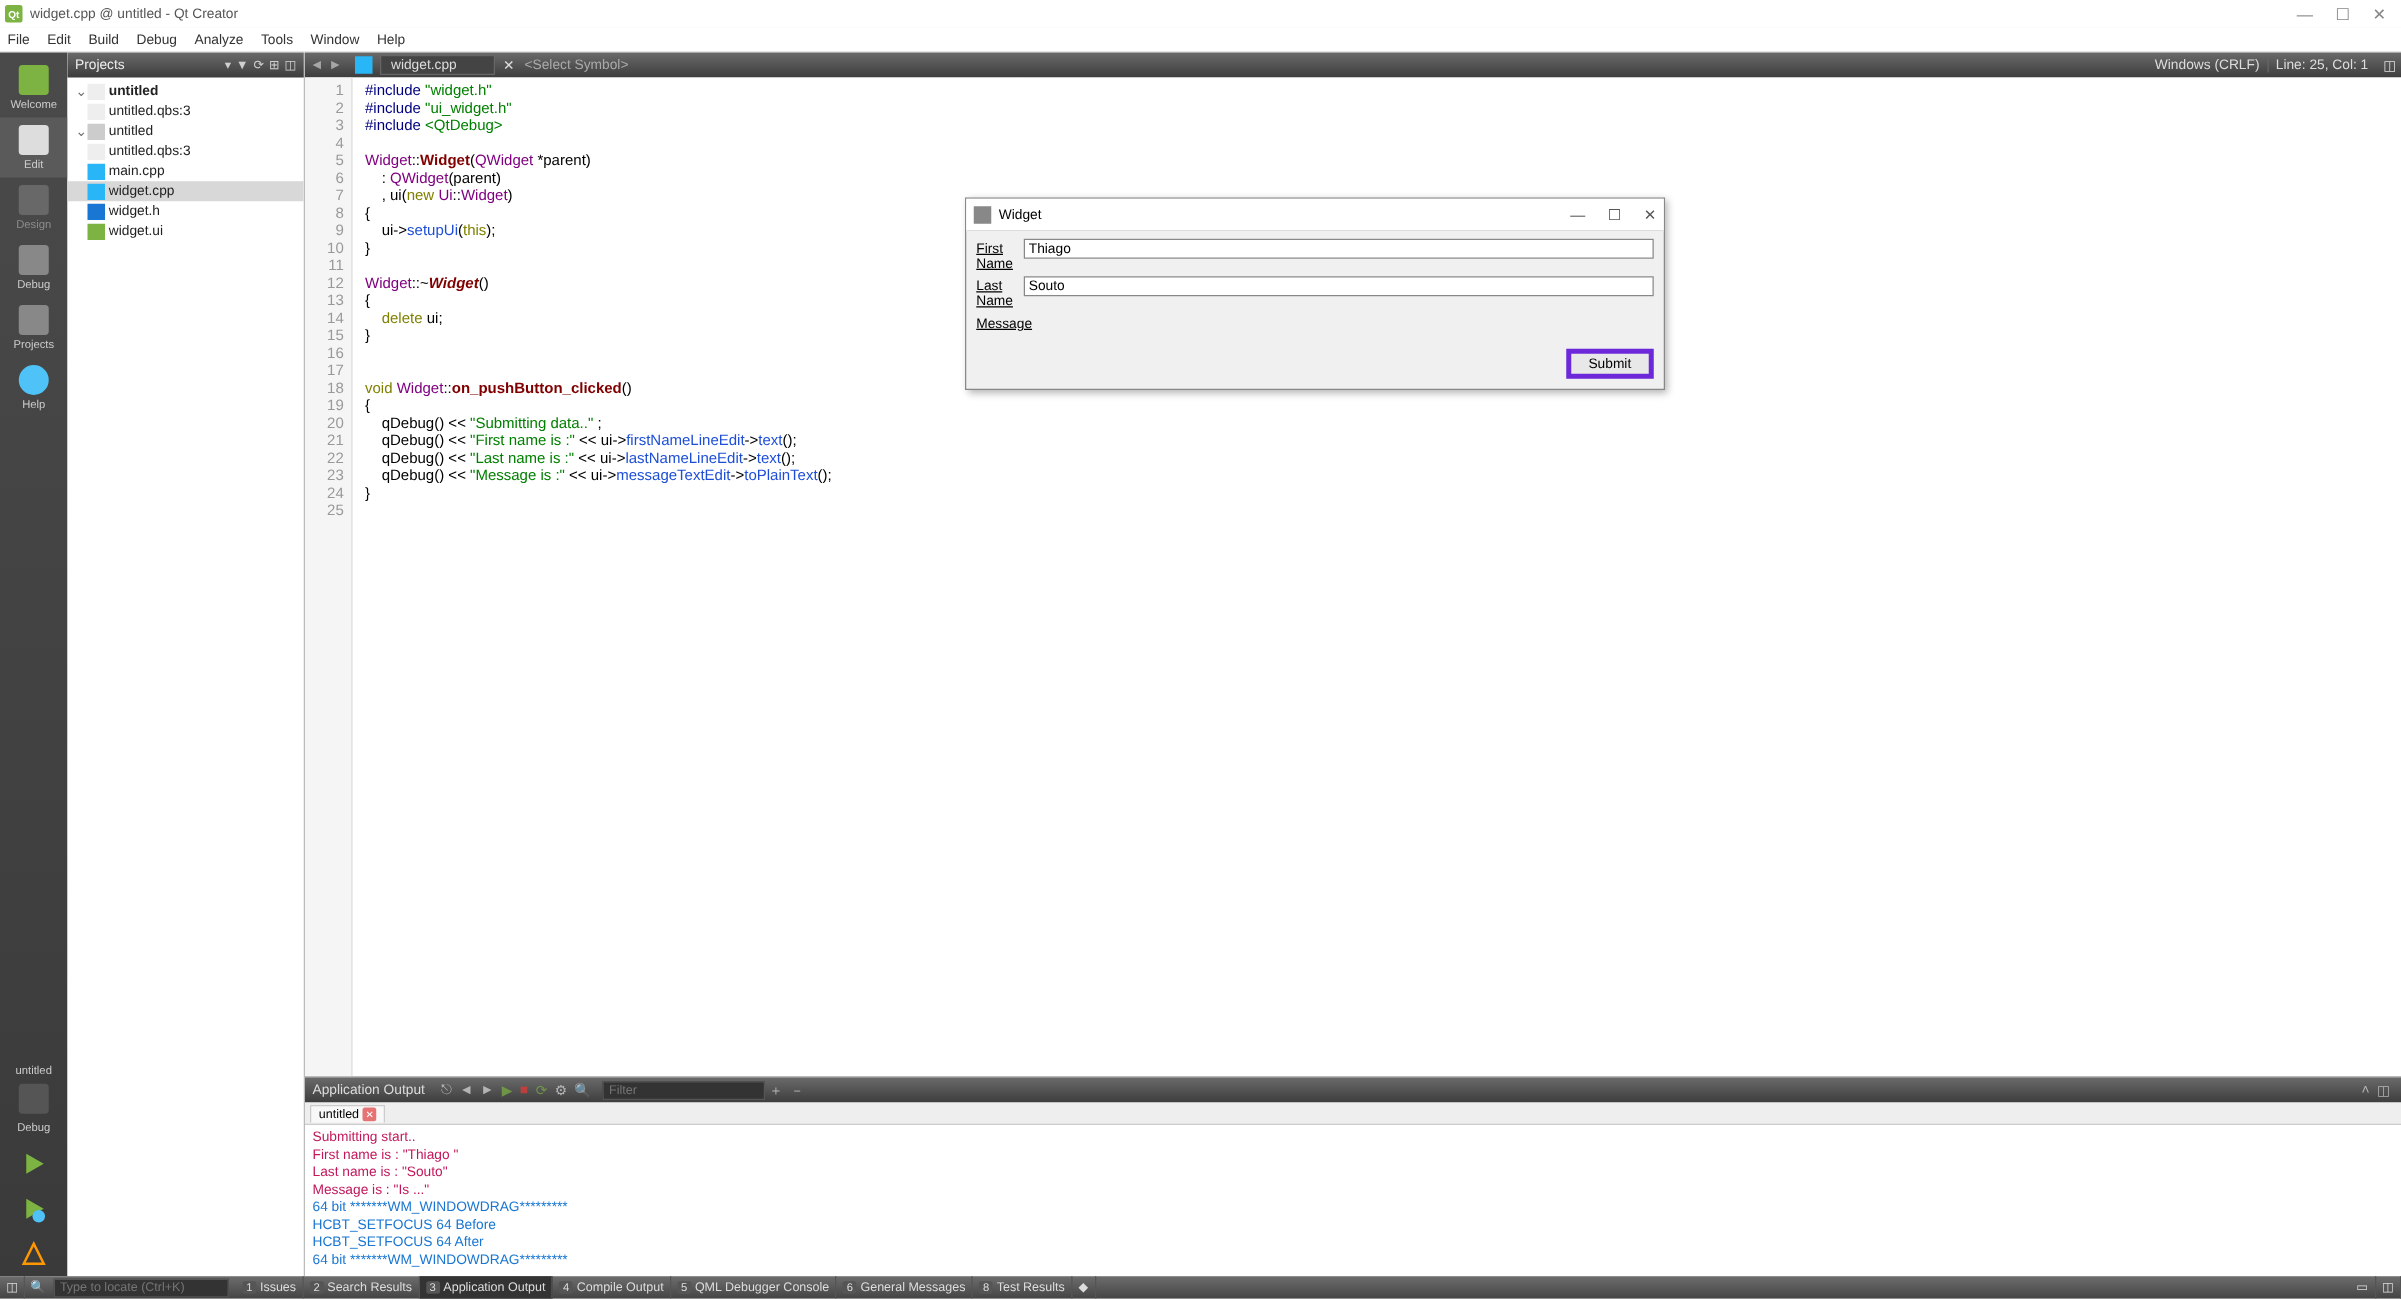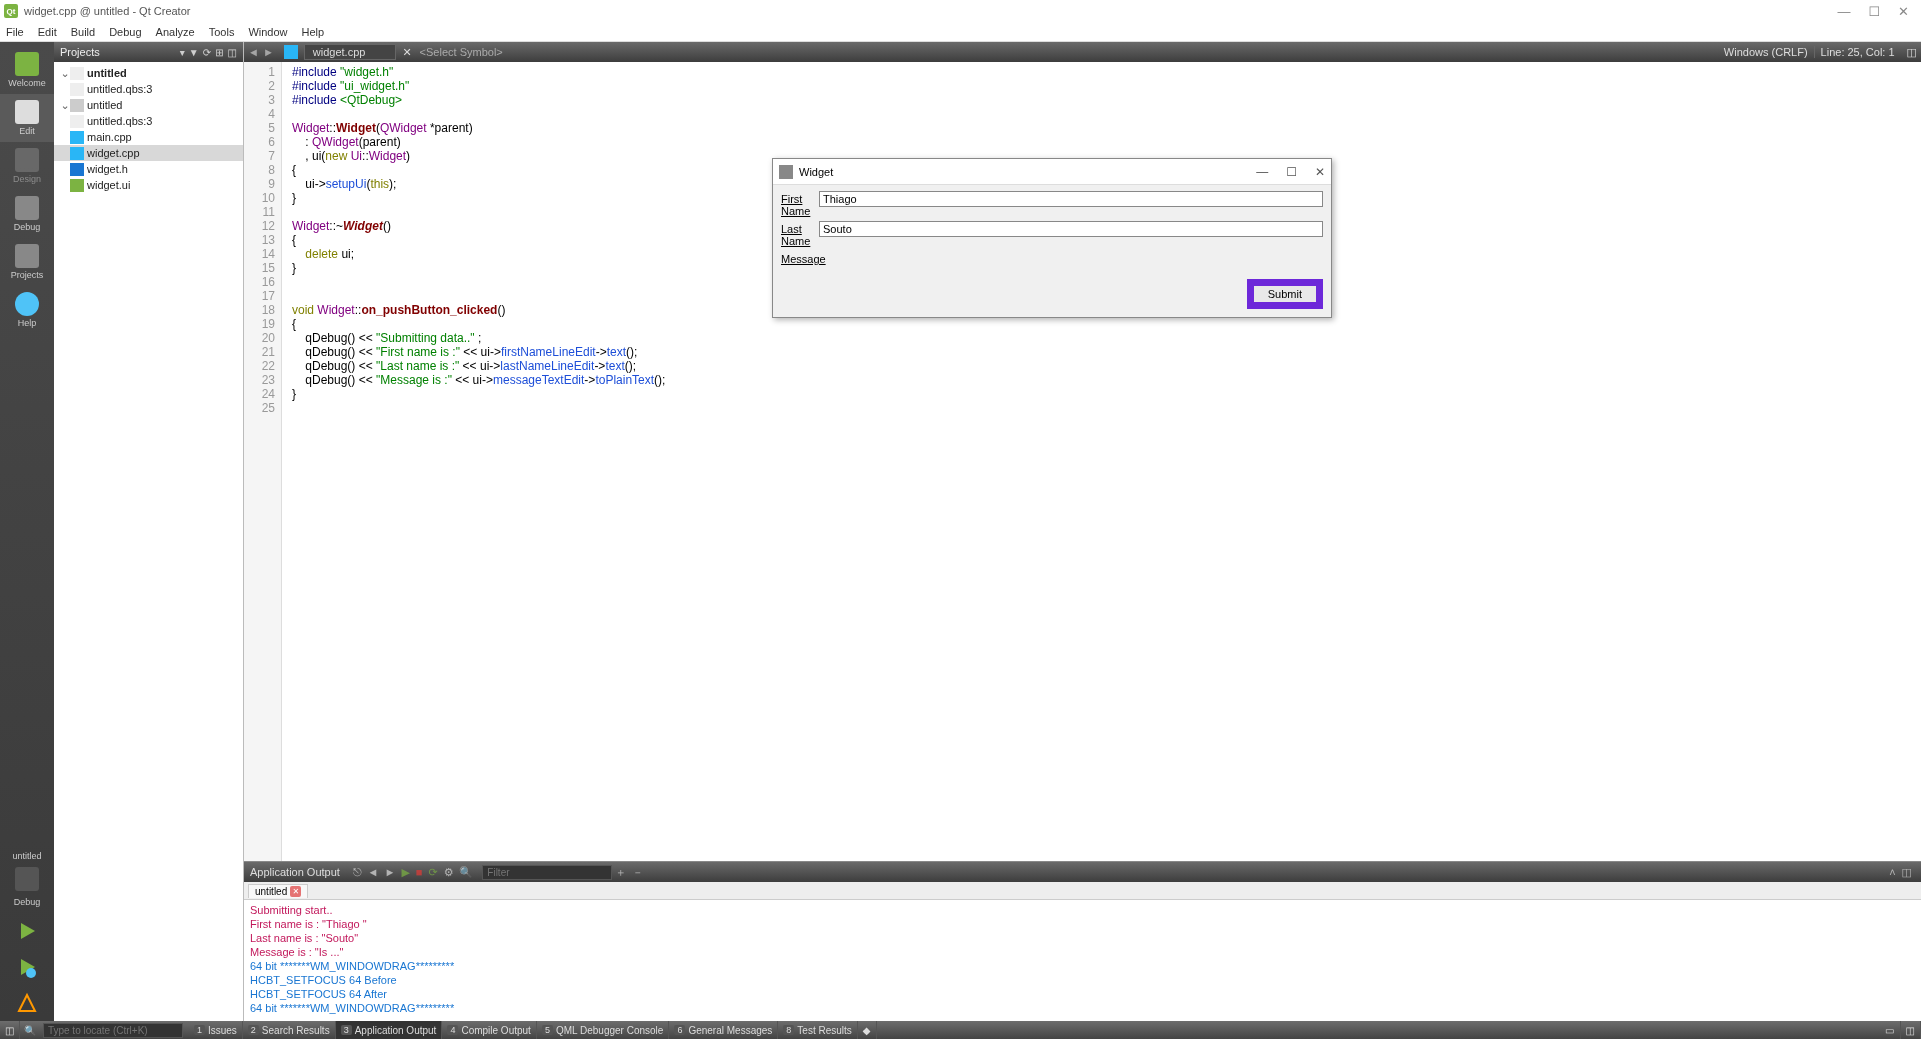--- a/index.html
+++ b/index.html
@@ -89,21 +89,21 @@
 .dialog .dtitle { height: 26px; background: #fff; display: flex; align-items: center; padding: 0 6px; font-size: 11px; border-bottom: 1px solid #ddd; }
 .dialog .dtitle .dicon { width: 14px; height: 14px; background: #888; margin-right: 6px; }
 .dialog .dtitle .dctrls { margin-left: auto; display: flex; gap: 18px; color: #555; font-size: 12px; }
 .dialog .dbody { padding: 6px 8px; }
 .dialog .row { display: flex; align-items: flex-start; margin-bottom: 4px; font-size: 11px; }
 .dialog .row label { width: 38px; padding-top: 2px; text-decoration: underline; }
 .dialog .row input { flex: 1; border: 1px solid #888; padding: 1px 3px; font-size: 11px; }
 .dialog .row textarea { flex: 1; border: 1px solid #888; padding: 1px 3px; font-size: 11px; height: 280px; resize: none; font-family: inherit; }
 .dialog .row.msg label { align-self: center; }
 .dialog .dfoot { display: flex; justify-content: flex-end; padding: 4px 8px 8px; }
-.dialog .dfoot button { font-size: 11px; padding: 2px 14px; border: 7px solid #6d28d9; background: #e8e8e8; }
+.dialog .dfoot button { font-size: 11px; padding: 2px 14px; border: 4px solid #6d28d9; background: #e8e8e8; }
 
 svg { display: block; }
 </style>
 </head>
 <body>
 
 <div class="titlebar">
   <div class="logo">
       <span>Qt</span>
     </div>

